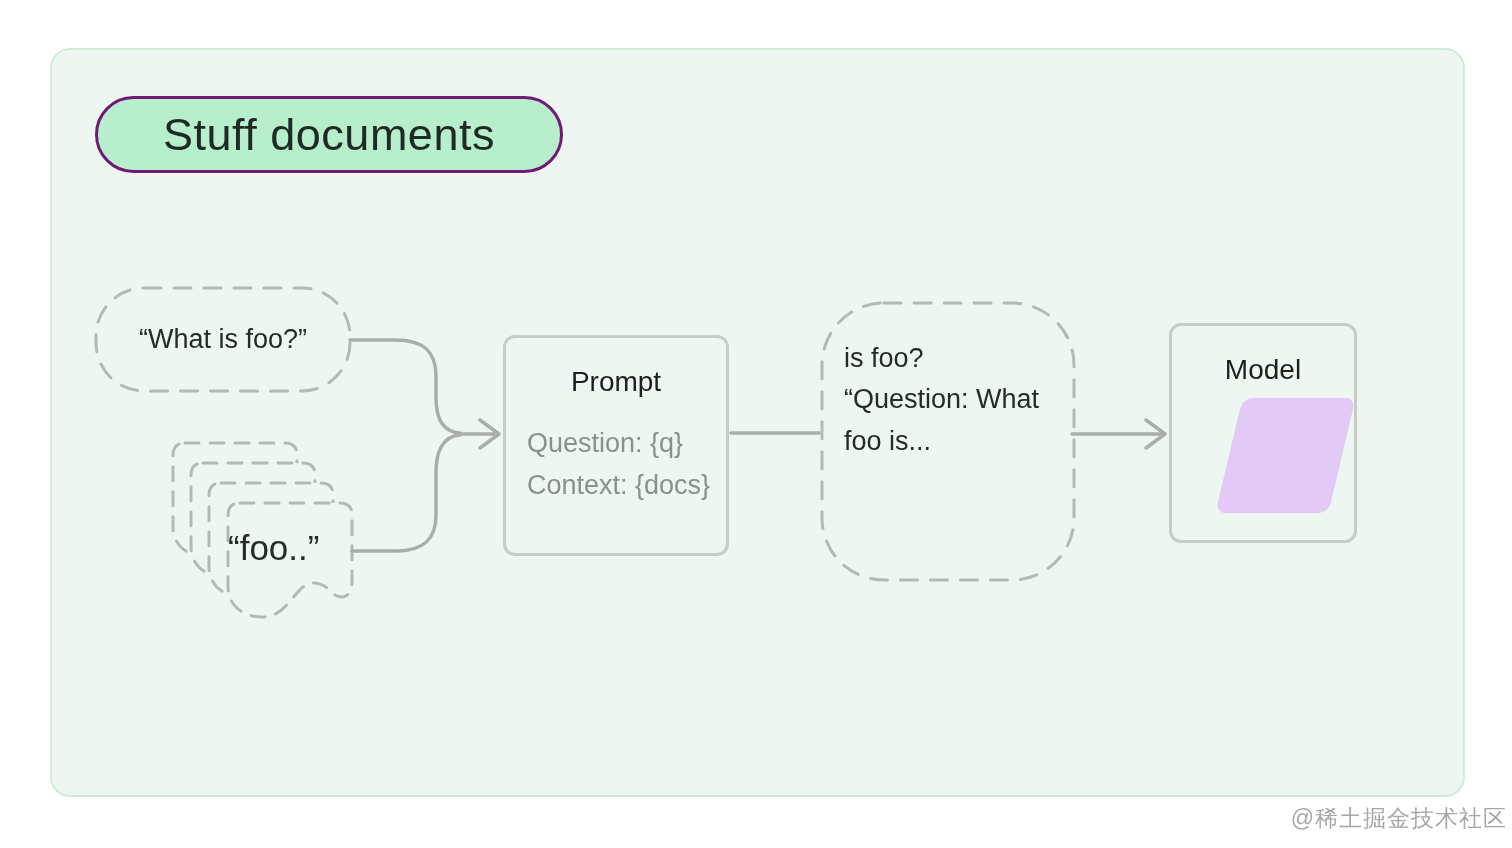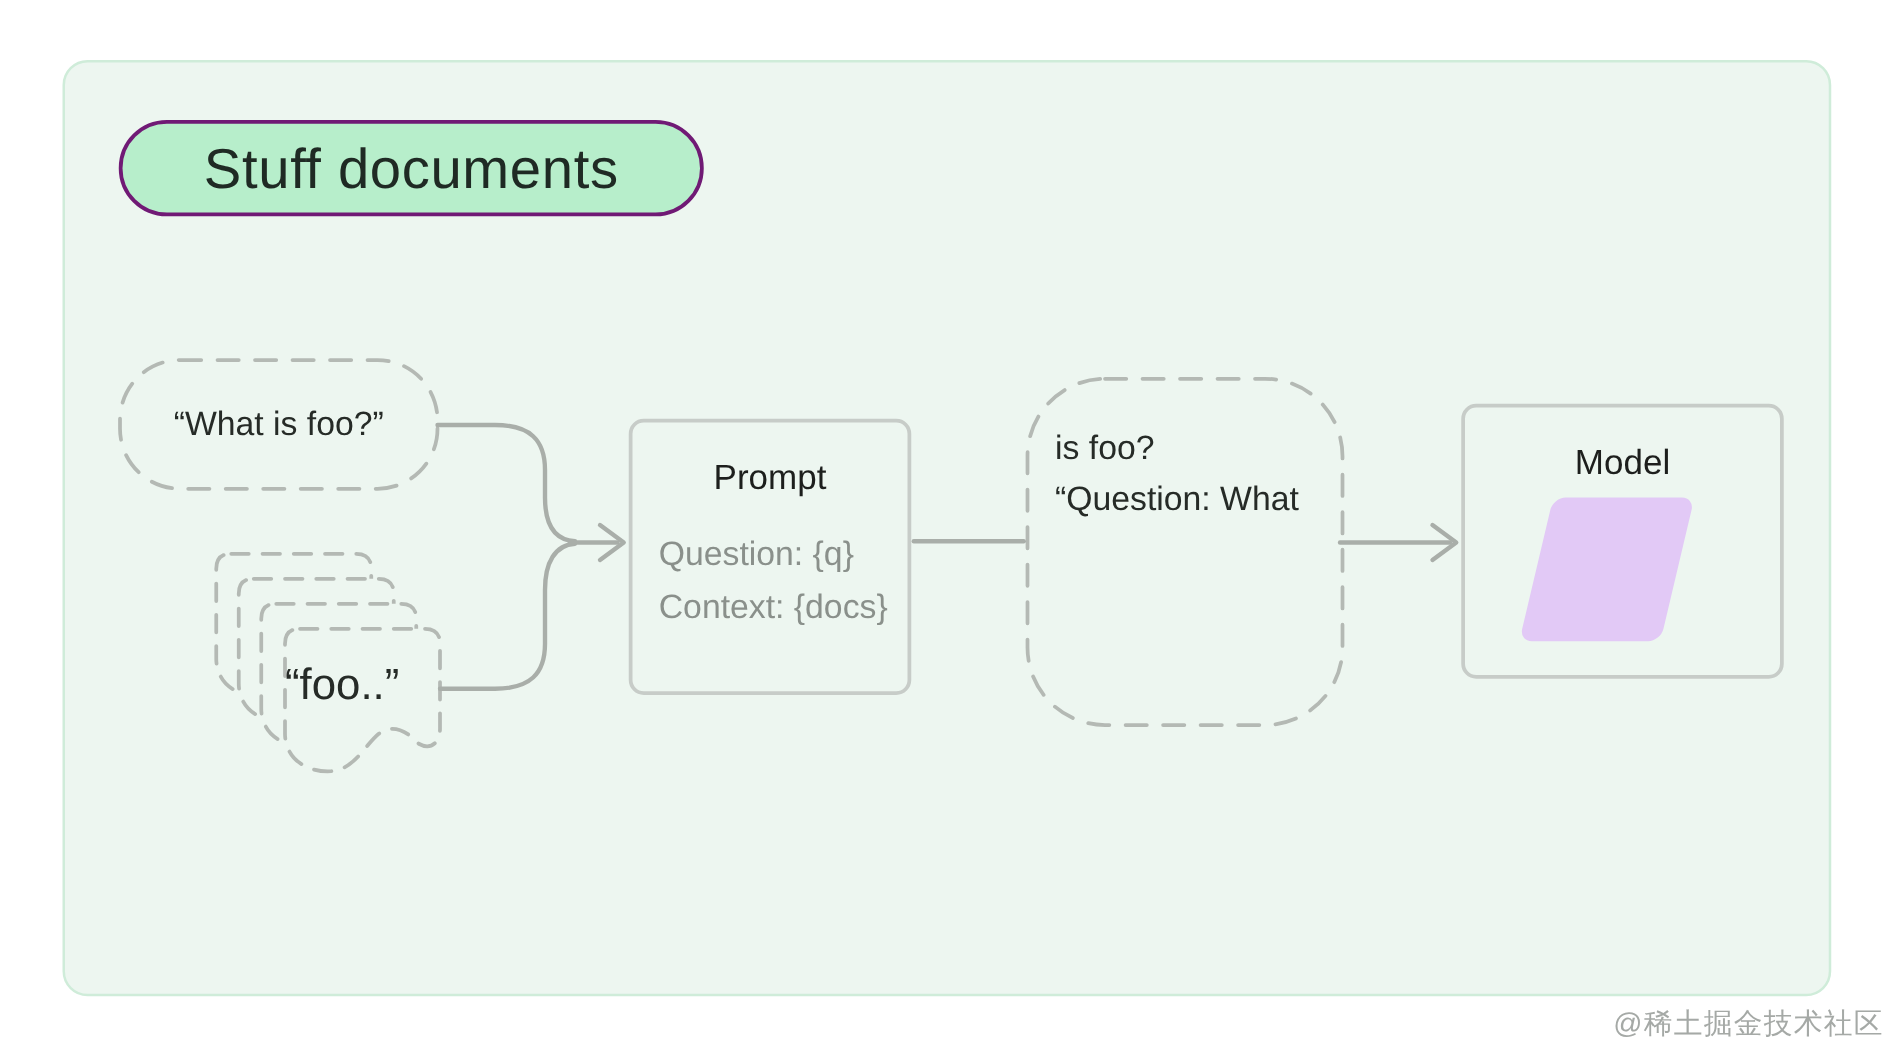--- a/index.html
+++ b/index.html
@@ -53,21 +53,21 @@
     font-size: 35px;
     color: #262b27;
   }
   .node-box {
     position: absolute;
     border: 3px solid #c7ccc8;
     border-radius: 12px;
     background: transparent;
   }
   .prompt-box { left: 503px; top: 323px; width: 226px; height: 221px; margin-top: 12px; }
-  .model-box  { left: 1169px; top: 323px; width: 258px; height: 220px; }
+  .model-box  { left: 1169px; top: 323px; width: 188px; height: 220px; }
   .node-title {
     margin-top: 28px;
     text-align: center;
     font-size: 28px;
     font-weight: 500;
     color: #1d1f1d;
   }
   .prompt-body {
     position: absolute;
     left: 21px; top: 84px;
@@ -140,20 +140,21 @@
   <div class="node-title">Prompt</div>
   <div class="prompt-body">
     <div>Question: {q}</div>
     <div>Context: {docs}</div>
   </div>
 </div>
 
 <div class="stuffed-text">
   <div>is foo?</div>
   <div>“Question: What</div>
+  <div>foo is...</div>
 </div>
 
 <div class="node-box model-box">
   <div class="node-title">Model</div>
   <div class="model-shape"></div>
 </div>
 
 <div class="watermark">@稀土掘金技术社区</div>
 
 </body></html>

